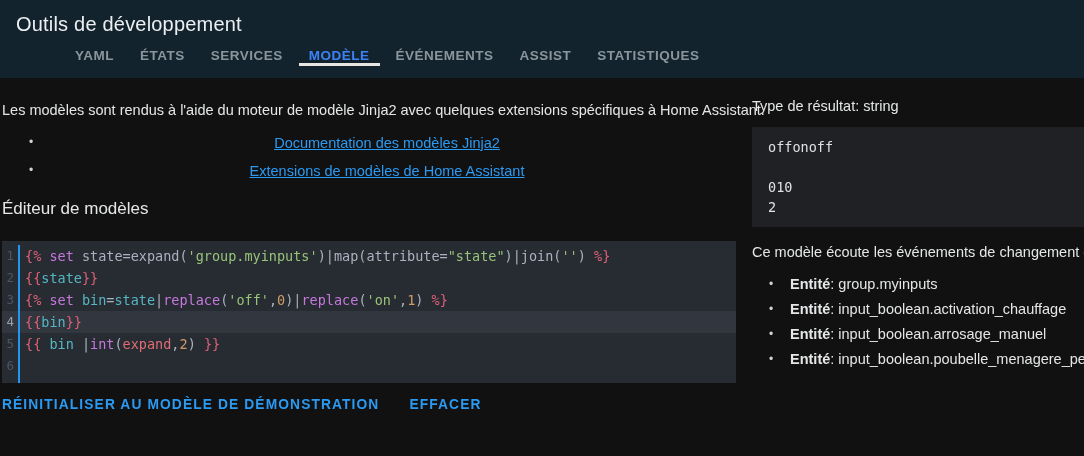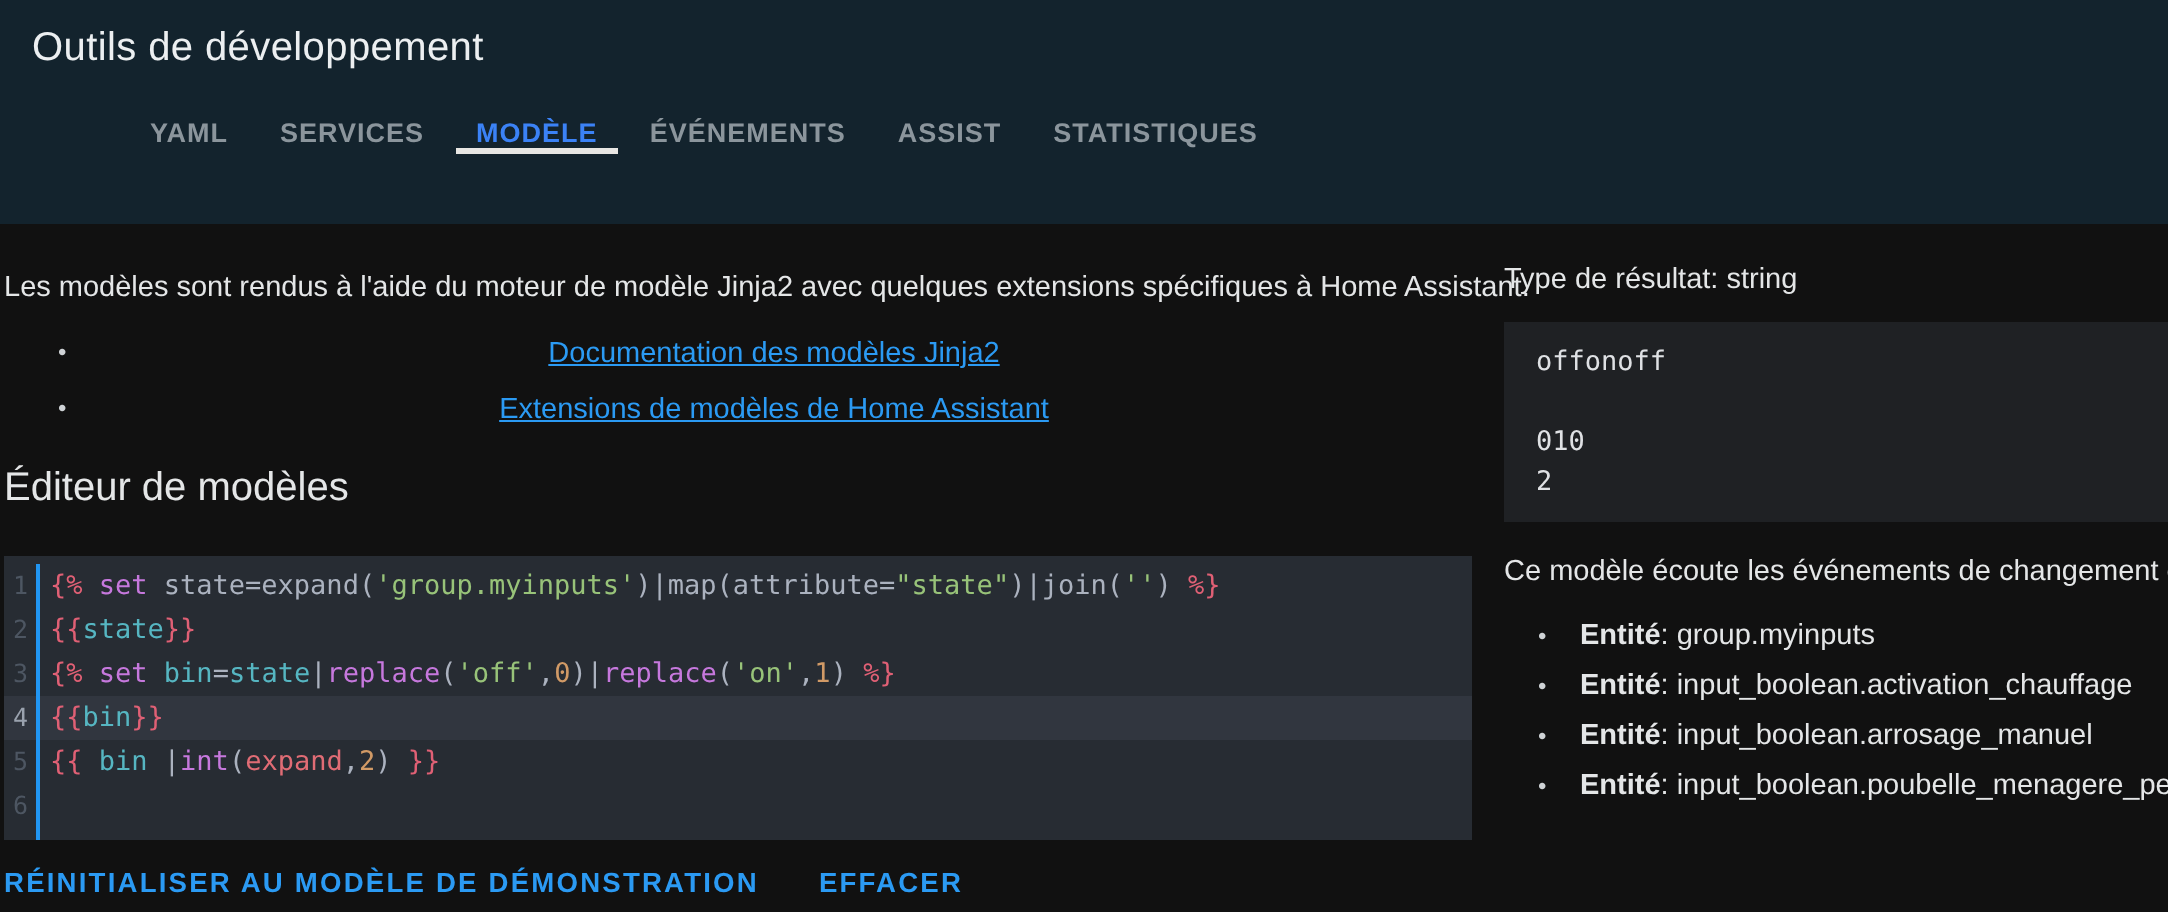--- a/index.html
+++ b/index.html
@@ -4,52 +4,52 @@
 <style>
   * { margin:0; padding:0; box-sizing:border-box; }
   html,body { width:1084px; height:456px; overflow:hidden; }
   body {
     background: var(--page-bg, #111);
     font-family: "Liberation Sans", sans-serif;
     color:#e4e6e7;
   }
   
   .header {
-    height:112px;
+    height:78px;
     background: var(--header-bg, #13232d);
     padding-left:16px;
     display:flex; flex-direction:column;
   }
   .title {
     padding-top:13px;
     font-size:20px; font-weight:400; color:#eceff1;
     letter-spacing:.2px;
   }
   .tabs {
     margin-left:49px; margin-top:auto;
-    height:53px; display:flex; gap:6px; align-items:flex-start;
+    height:53px; display:flex; gap:6px; align-items:center;
   }
   .tab {
     display:flex; align-items:center;
     padding:0 10px;
     font-size:13.5px; font-weight:700; letter-spacing:.5px;
     color:#8b959c; cursor:pointer;
     border-bottom:3px solid transparent;
   }
   .tab.active { color:#3b82f6; border-bottom-color:var(--underline,#e8e6e3); }
   
   .main { display:flex; padding:20px 0 0 2px; }
   .left { width:734px; flex:none; }
   .right { width:560px; flex:none; margin-left:16px; }
   .intro { margin-top:4px; font-size:14.5px; color:#e4e6e7; white-space:nowrap; }
   ul.links { list-style:none; margin-top:11px;text-align:center; }
   ul.links li { position:relative; padding-left:36px; line-height:27px; }
   ul.links li::before { content:"•"; position:absolute; left:27px; color:#cfd3d6; font-size:12px; }
   ul.links a { color:var(--accent,#2b9af3); text-decoration:underline; font-size:14.5px; }
-  .editor-label { margin-top:14px; font-size:20px; color:#e4e6e7; }
+  .editor-label { margin-top:14px; font-size:17px; color:#e4e6e7; }
   
   .editor {
     margin-top:22px; height:142px; width:734px;
     background:var(--editor-bg,#272c33);
     font-family:"DejaVu Sans Mono", monospace;
     font-size:13.5px;
     padding-top:4px;
     display:flex; flex-direction:column;
     cursor:text;
   }
@@ -96,20 +96,21 @@
   ul.entities b { font-weight:700; }
 </style>
 </head>
 <body>
 
 <div class="app">
   <header class="header">
     <div class="title">Outils de développement</div>
     <nav class="tabs" id="tabs">
         <div class="tab">YAML</div>
+        <div class="tab">ÉTATS</div>
         <div class="tab">SERVICES</div>
         <div class="tab active">MODÈLE</div>
         <div class="tab">ÉVÉNEMENTS</div>
         <div class="tab">ASSIST</div>
         <div class="tab">STATISTIQUES</div>
       </nav>
   </header>
 
   <div class="main">
     <section class="left">

